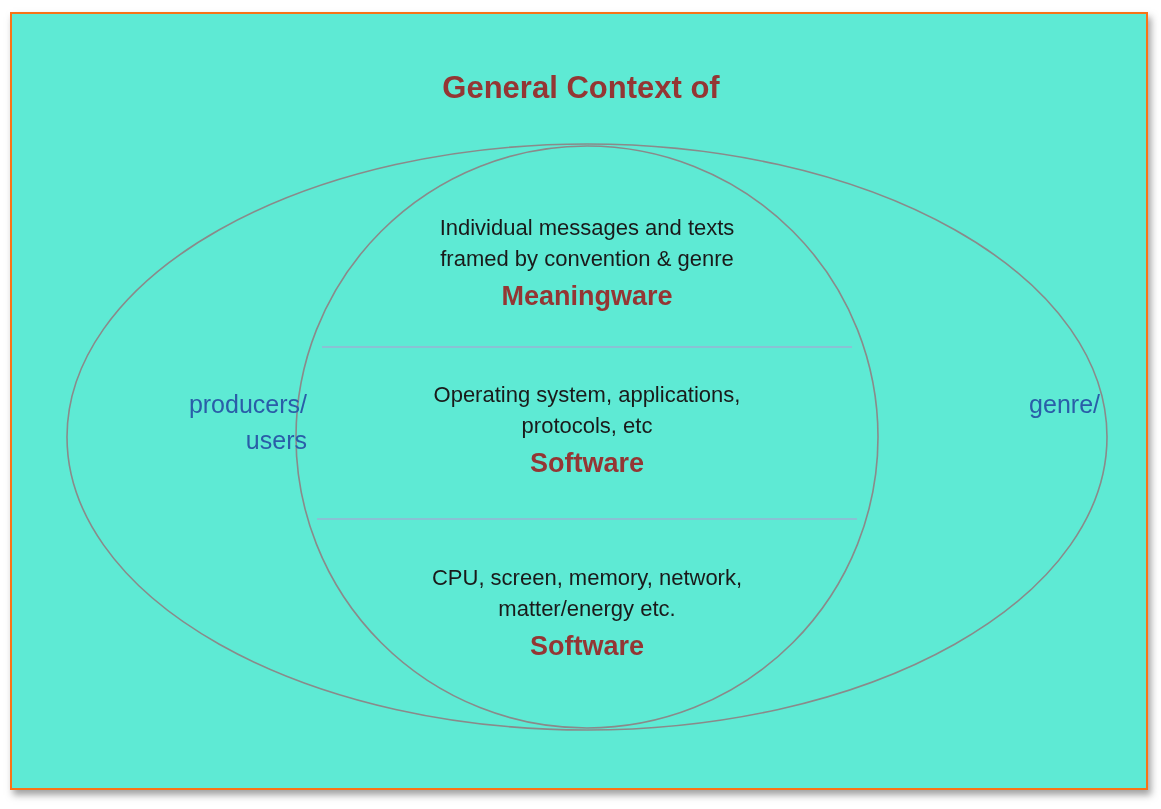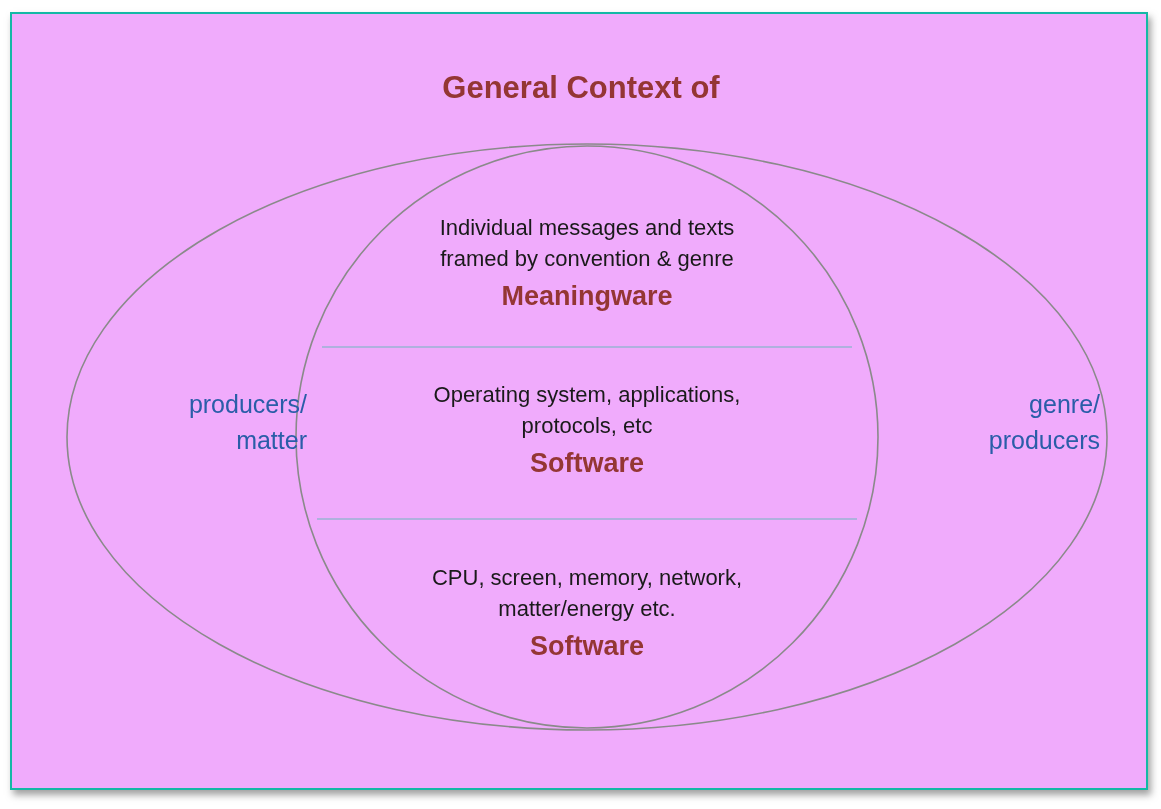--- a/index.html
+++ b/index.html
@@ -9,22 +9,22 @@
     background: #ffffff;
     font-family: "Liberation Sans", sans-serif;
     overflow: hidden;
   }
   .frame {
     position: absolute;
     left: 10px;
     top: 12px;
     width: 1138px;
     height: 778px;
-    background: #f0abfc;
-    border: 2px solid #14b8a6;
+    background: #5eead4;
+    border: 2px solid #f97316;
     box-shadow: 3px 5px 7px rgba(110,110,110,0.65);
   }
   .diagram-svg {
     position: absolute;
     left: 0; top: 0;
     width: 1138px;
     height: 778px;
   }
   .title {
     position: absolute;
@@ -96,21 +96,20 @@
   </div>
 
   <div class="section sec-hardware">
     <div class="desc">CPU, screen, memory, network,</div>
     <div class="desc">matter/energy etc.</div>
     <div class="name">Software</div>
   </div>
 
   <div class="side-label side-left">
     <div>producers/</div>
-    <div>matter</div>
+    <div>users</div>
   </div>
 
   <div class="side-label side-right">
     <div>genre/</div>
-    <div>producers</div>
   </div>
 
 </div>
 
 </body></html>

